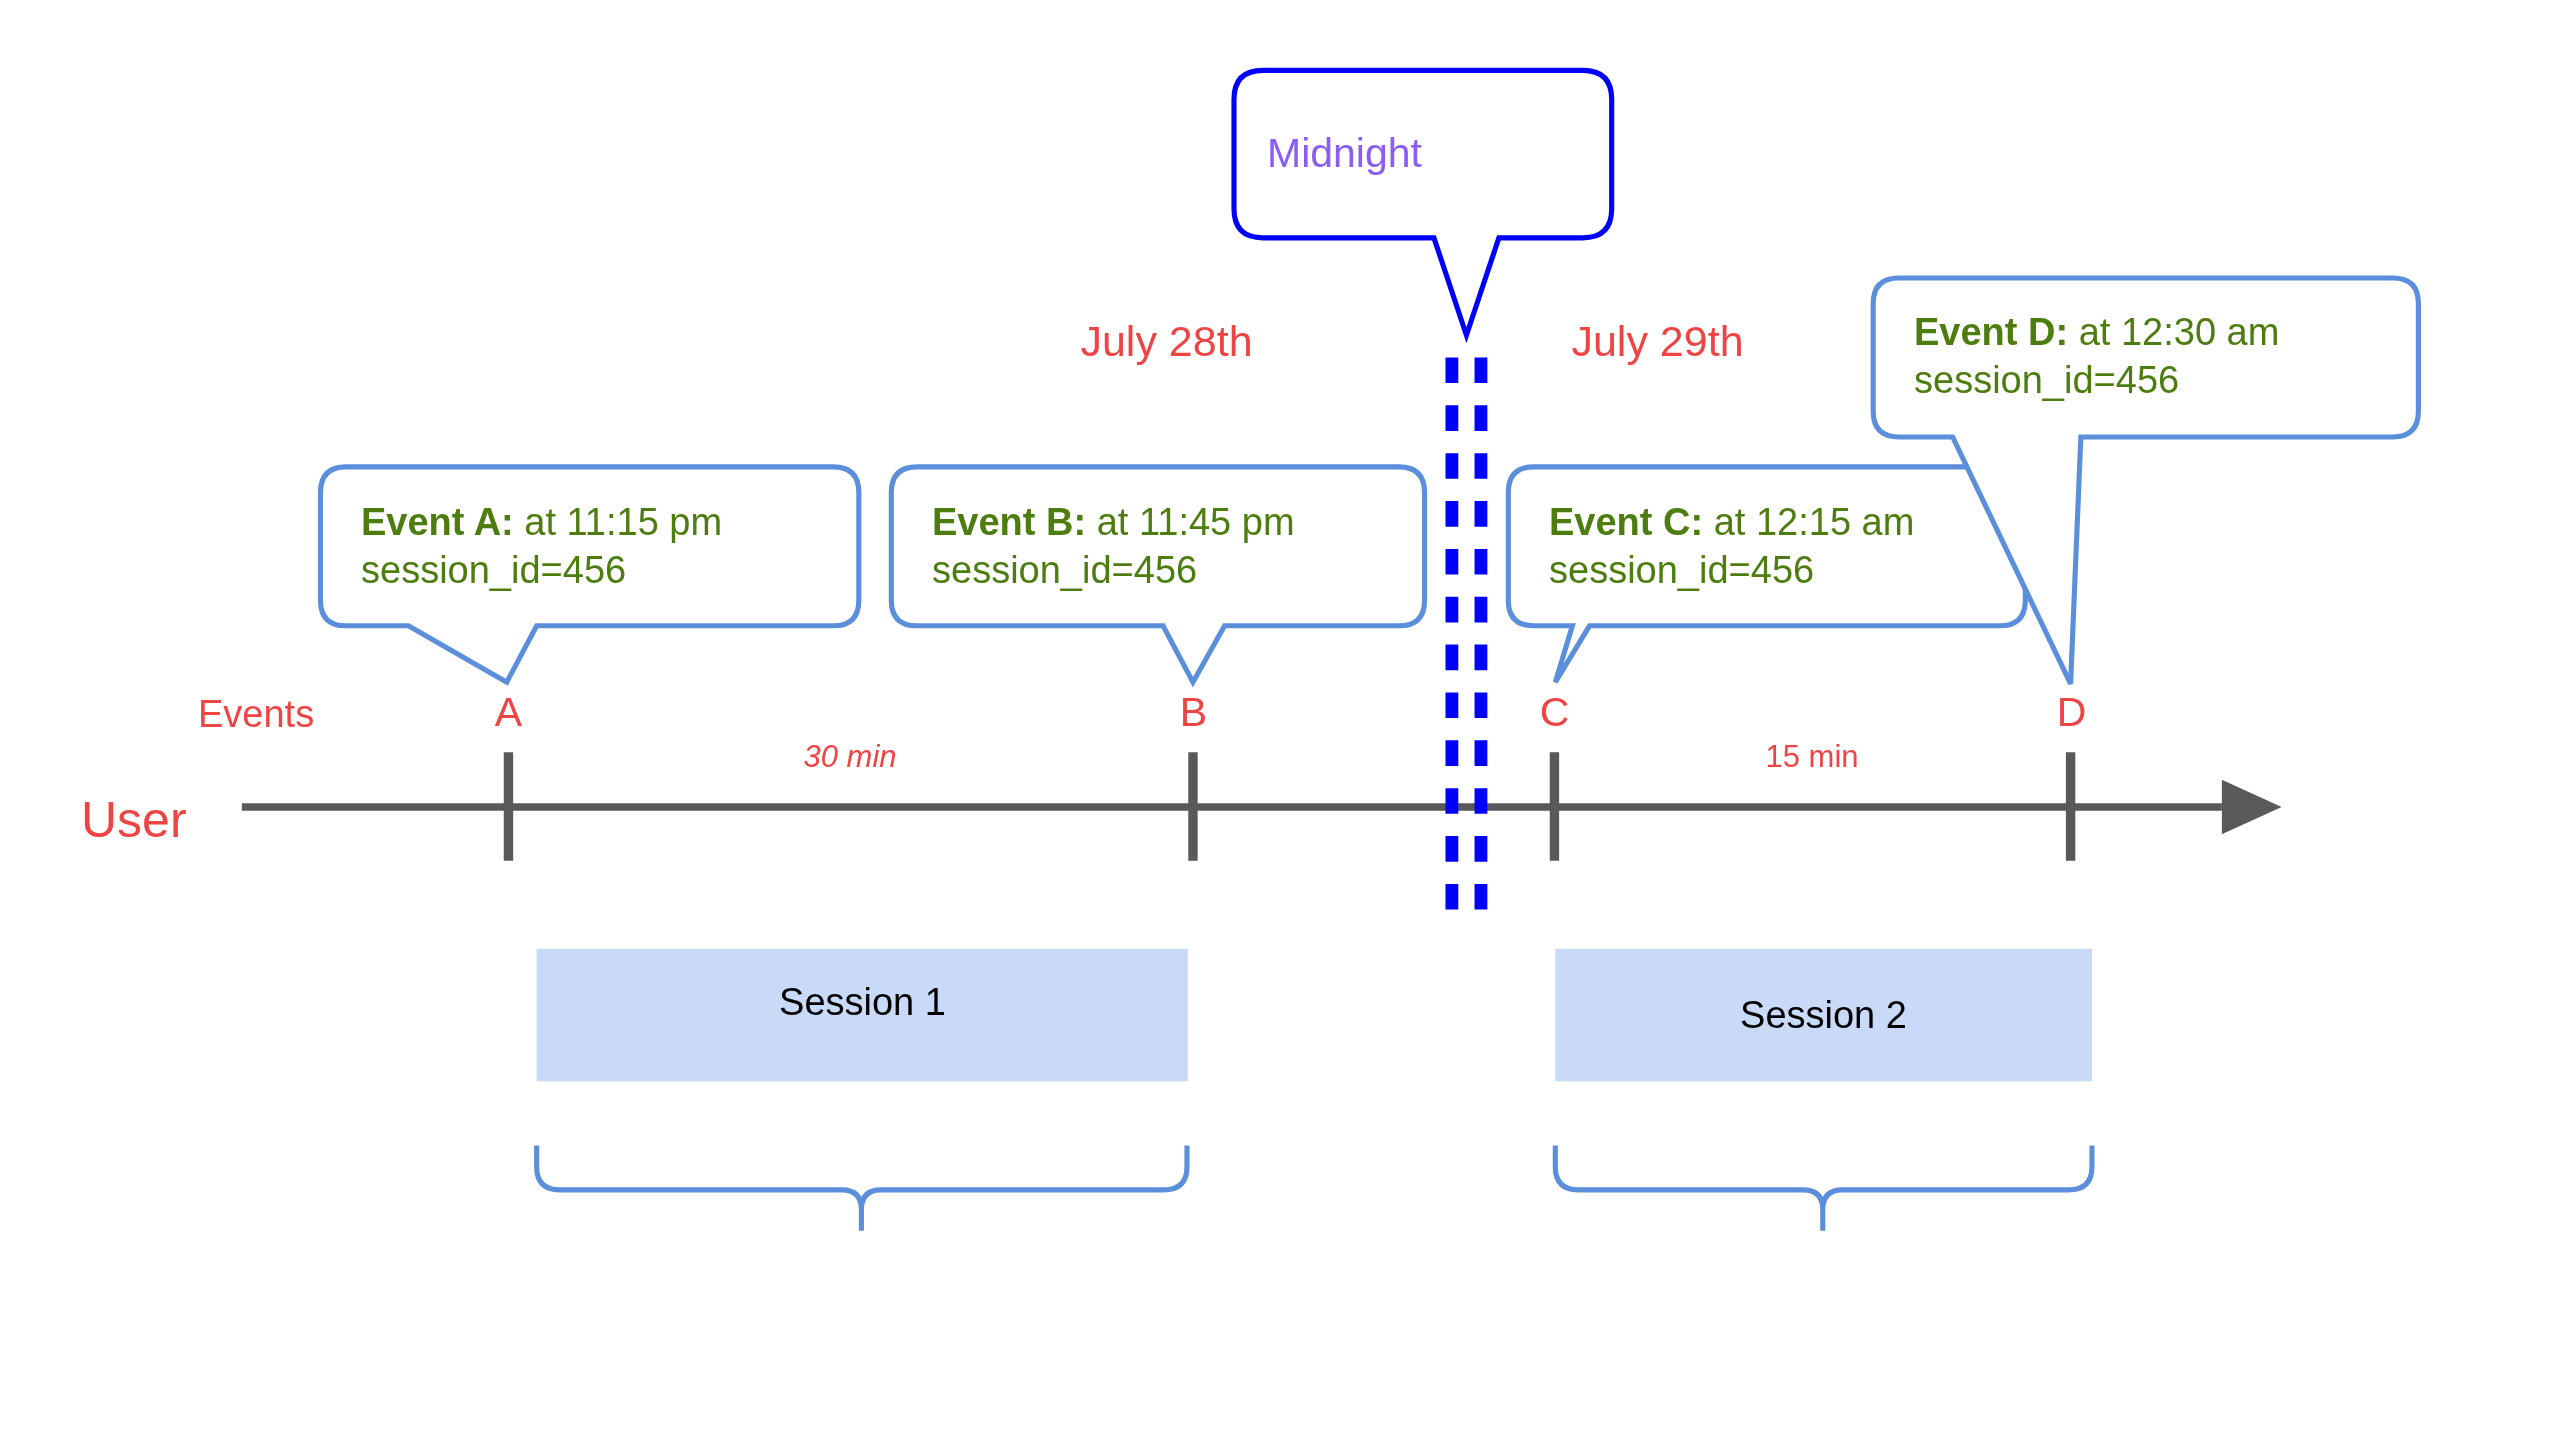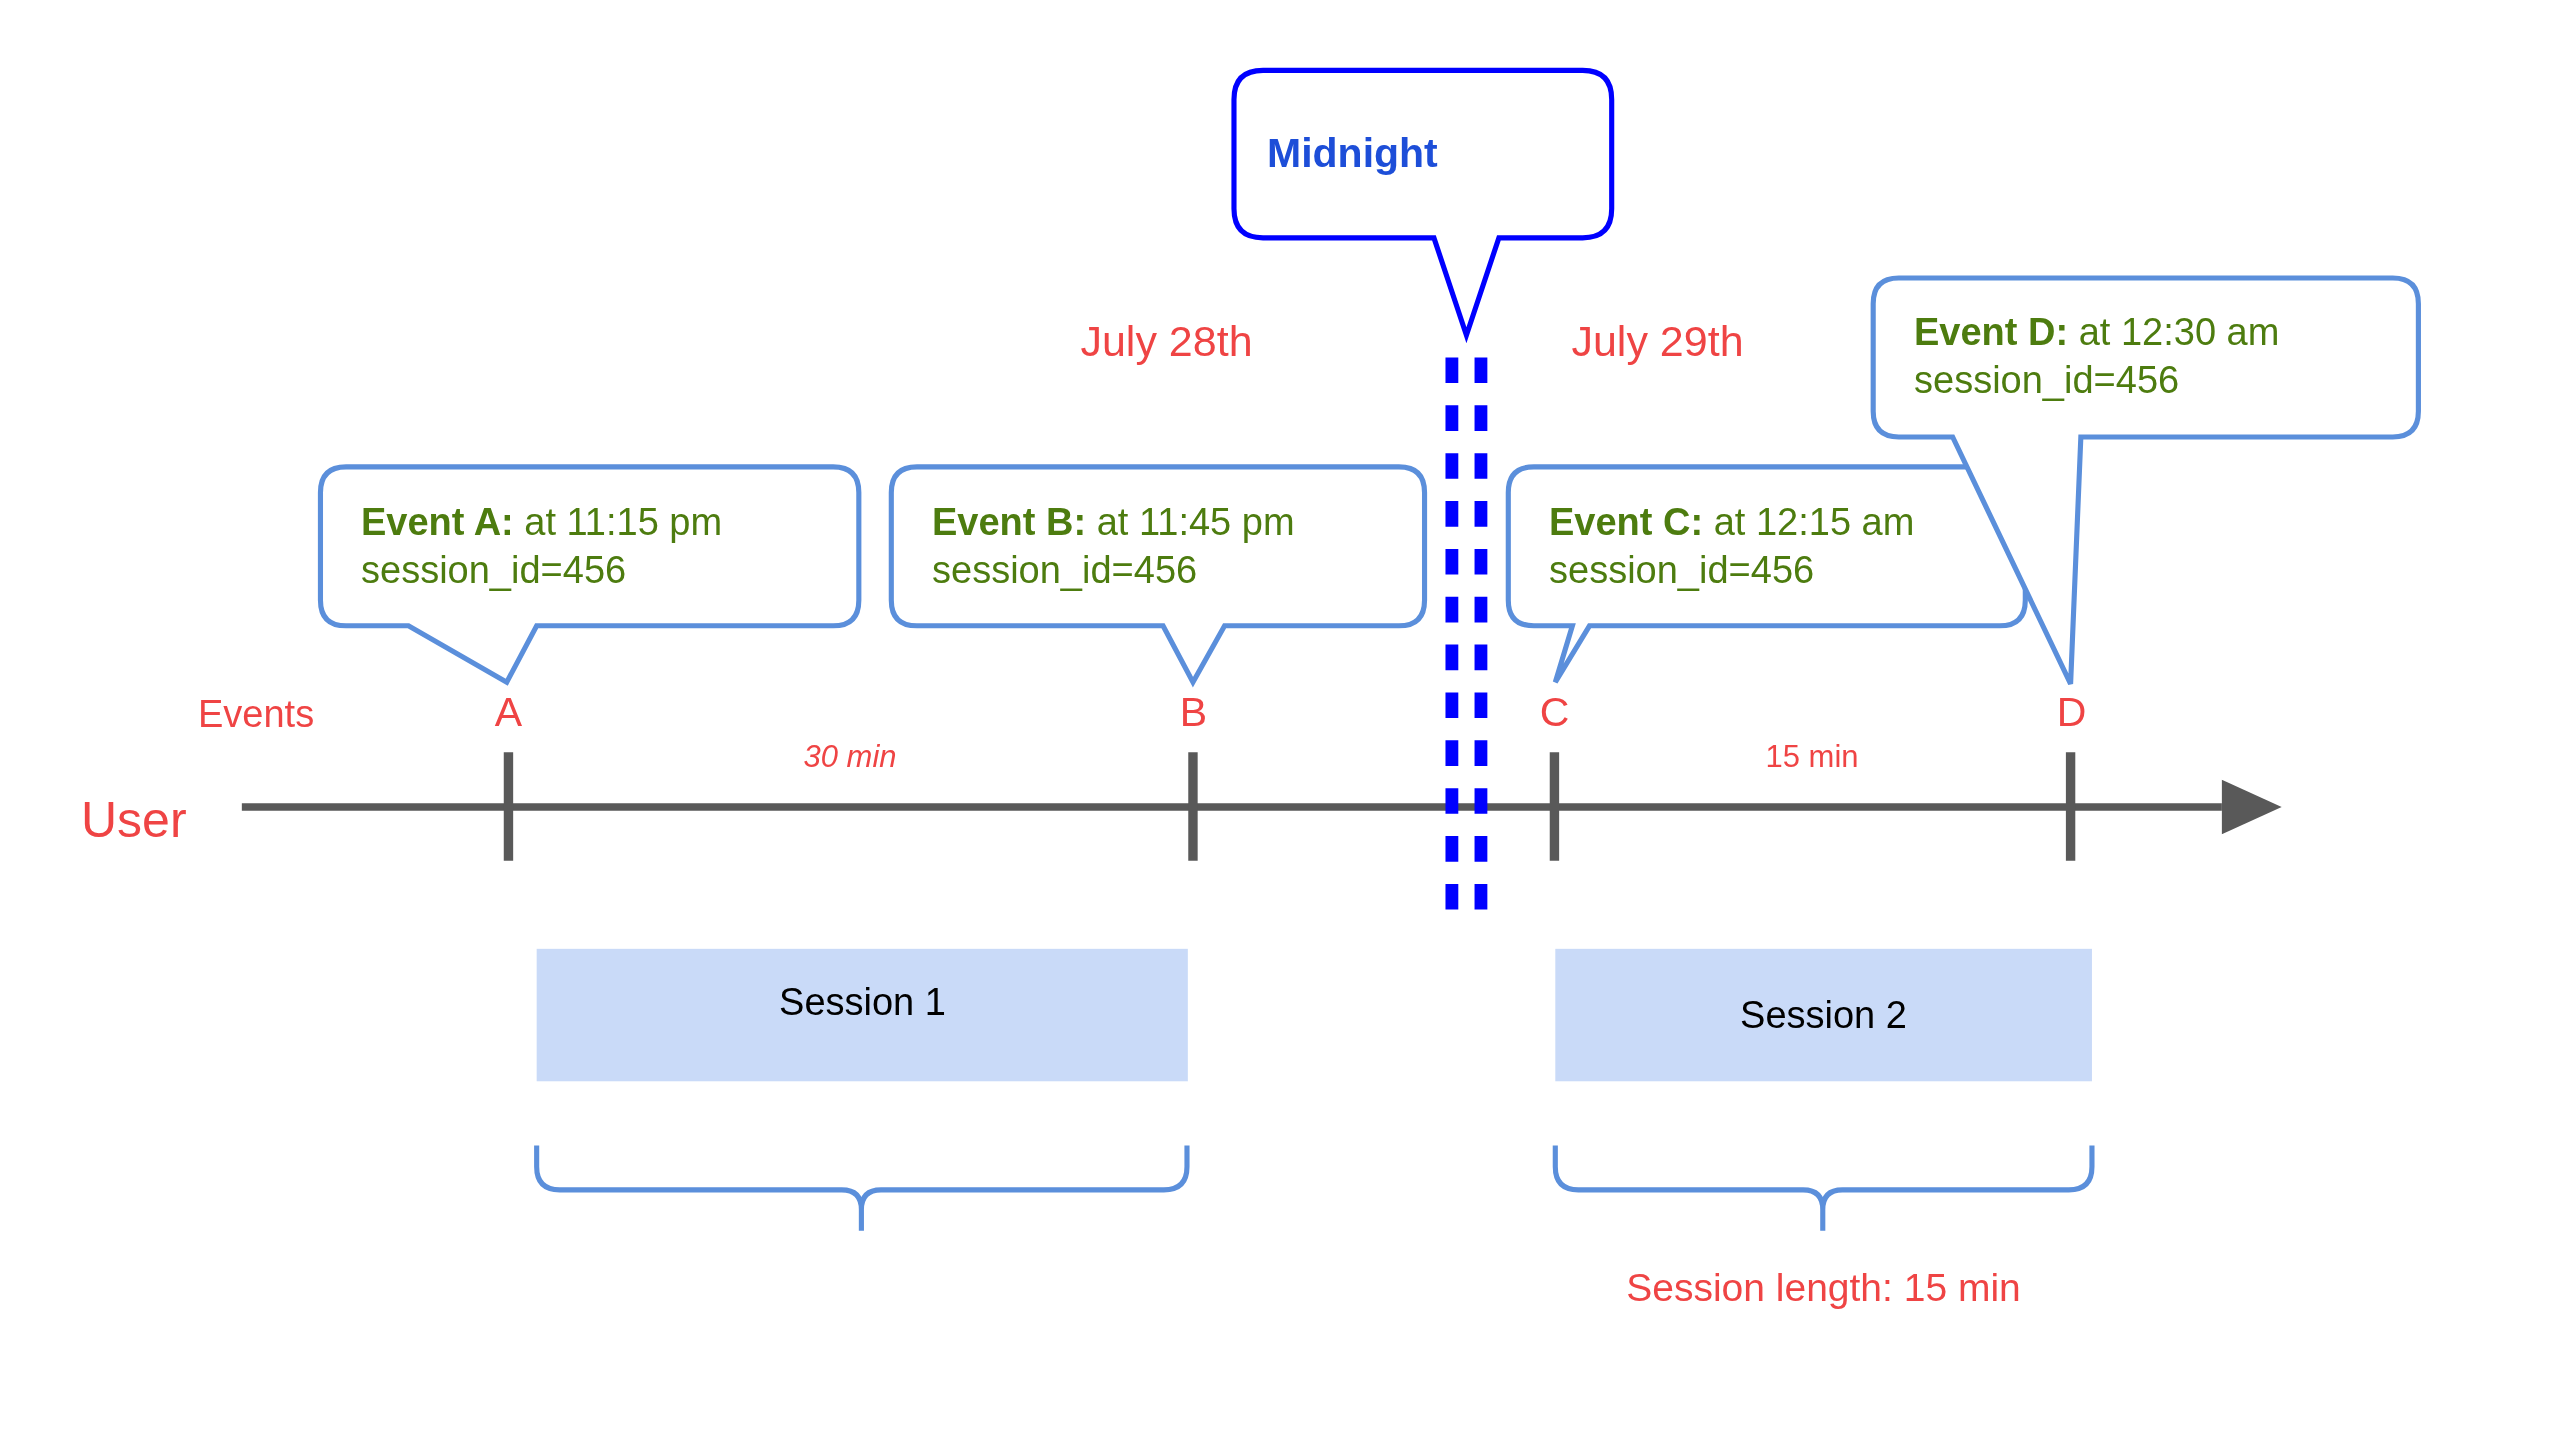--- a/index.html
+++ b/index.html
@@ -33,22 +33,22 @@
     position: absolute;
     color: #4d7c0f;
     font-size: 38px;
     line-height: 1.26;
     white-space: nowrap;
   }
   .callout-text b { font-weight: bold; }
   .midnight-text {
     position: absolute;
     font-size: 41px;
-    font-weight: bold;
-    color: #1d4ed8;
+    font-weight: normal;
+    color: #8b5cf6;
     white-space: nowrap;
   }
   .session-bar {
     position: absolute;
     display: flex;
     align-items: center;
     justify-content: center;
     color: #000000;
     font-size: 38px;
   }
@@ -225,16 +225,15 @@
   </div>
 
   <div class="callout-text" style="left:1914px; top:309px;">
     <div><b>Event D:</b><span> at 12:30 am</span></div>
     <div>session_id=456</div>
   </div>
 
   <div class="session-bar" style="left:537px; top:949px; width:651px; height:106px;">Session 1</div>
   <div class="session-bar" style="left:1555px; top:949px; width:537px; height:132px;">Session 2</div>
 
-  <div class="lbl sesslen" style="left:1555px; top:1265px; width:537px;">Session length: 15 min</div>
 
 </div>
 
 
 </body></html>

